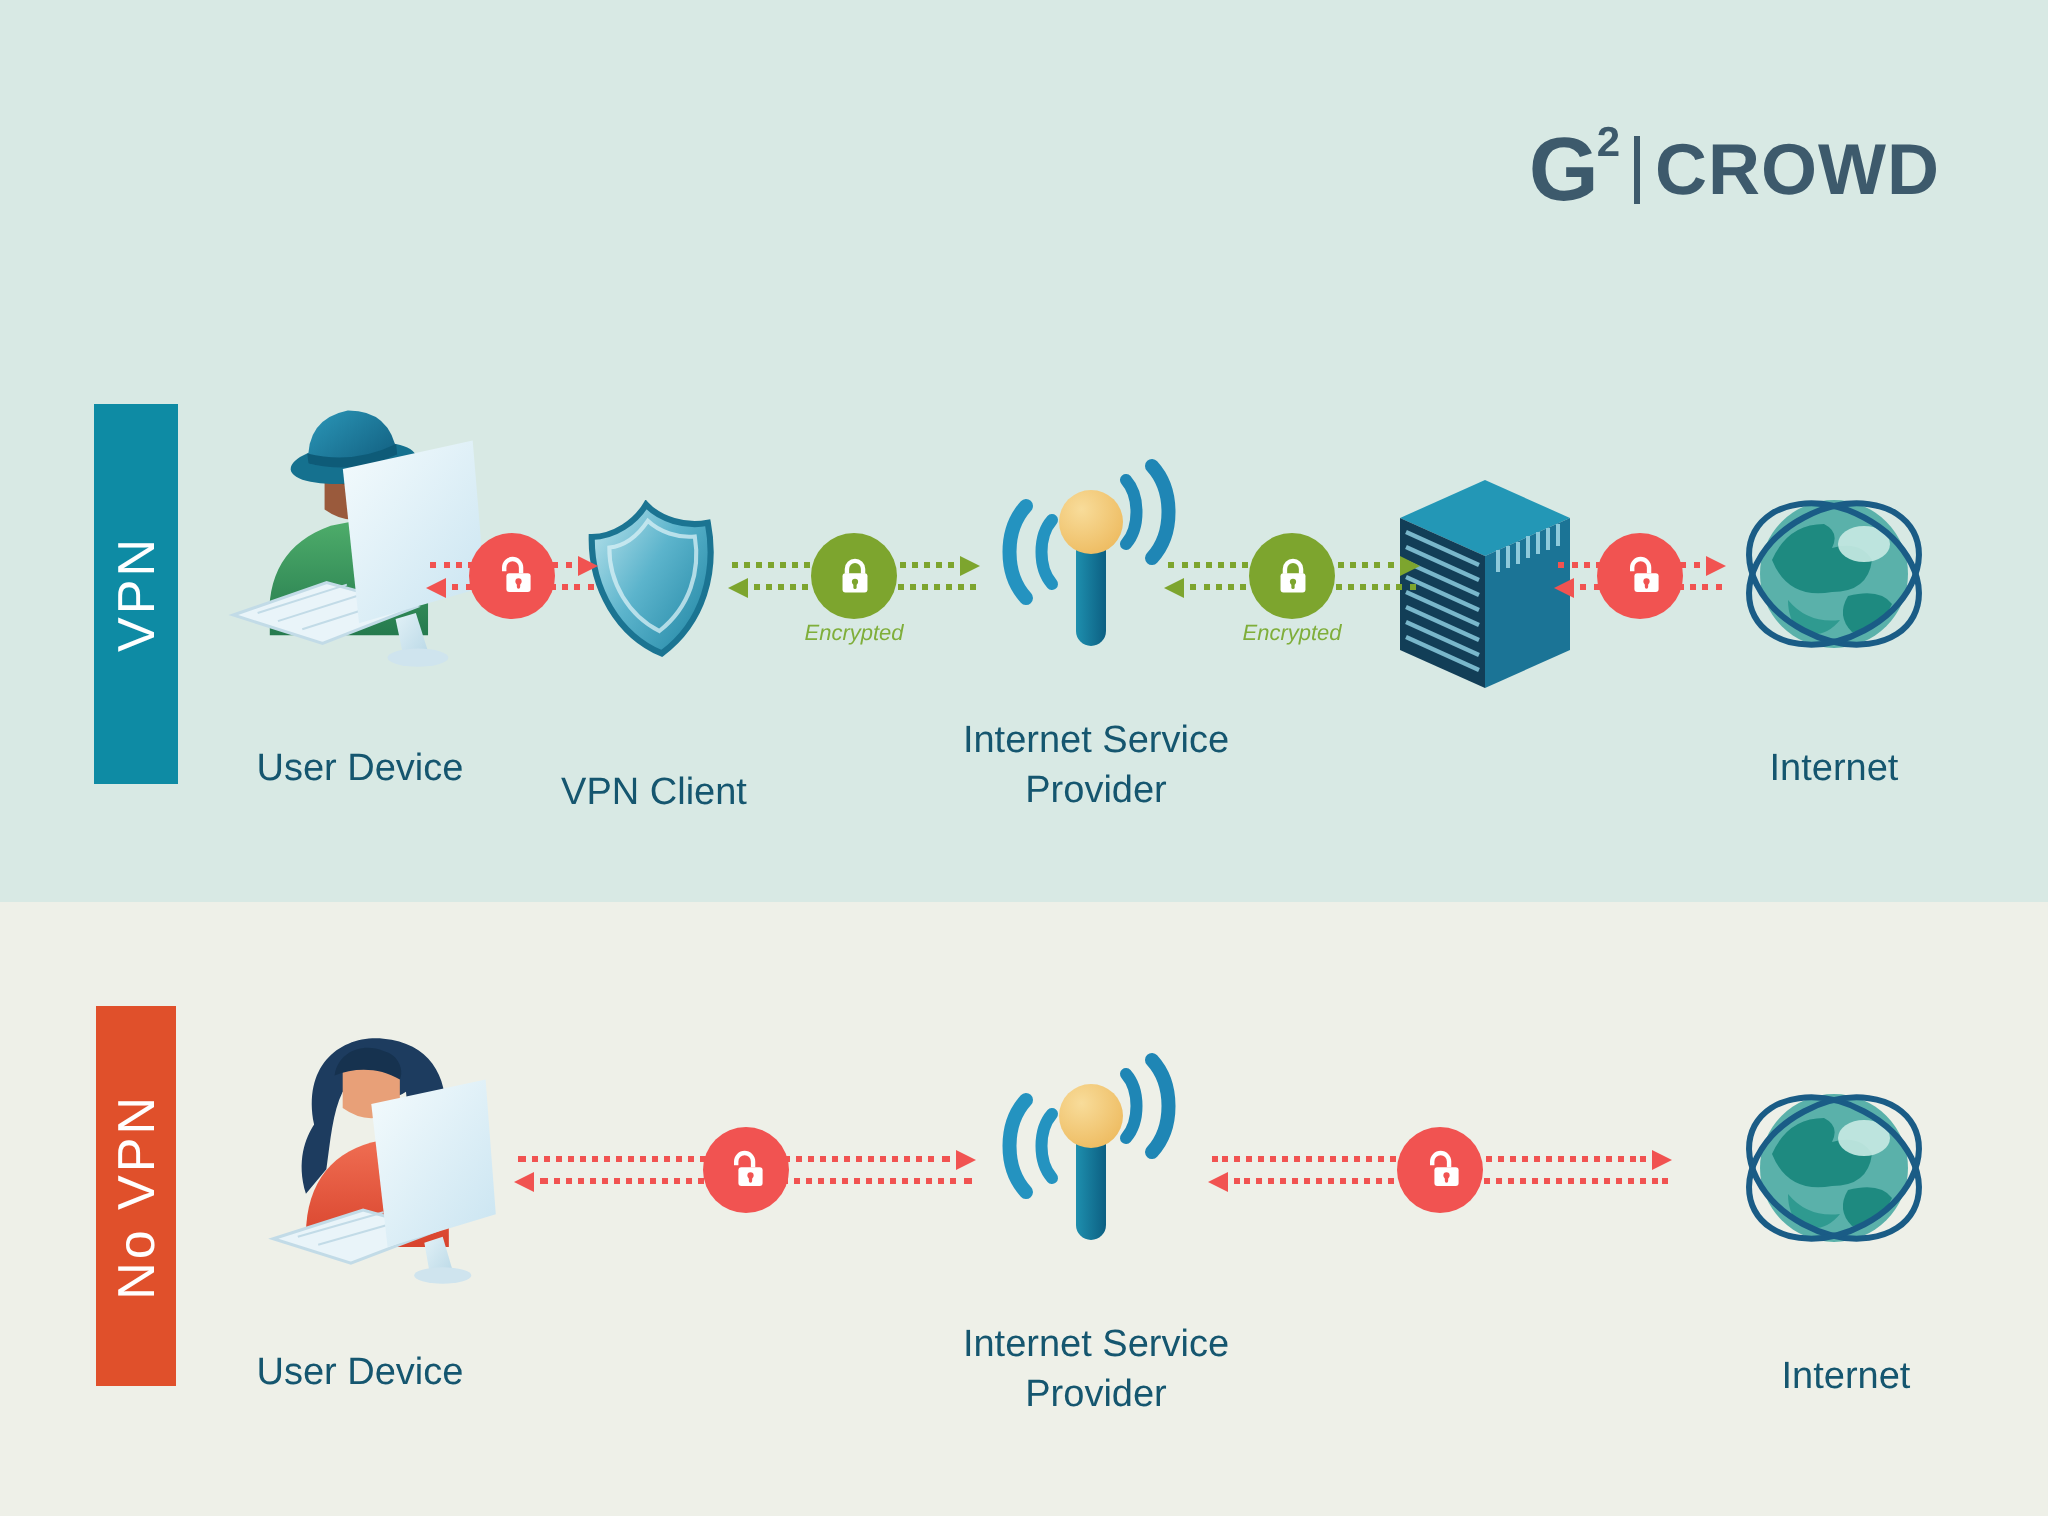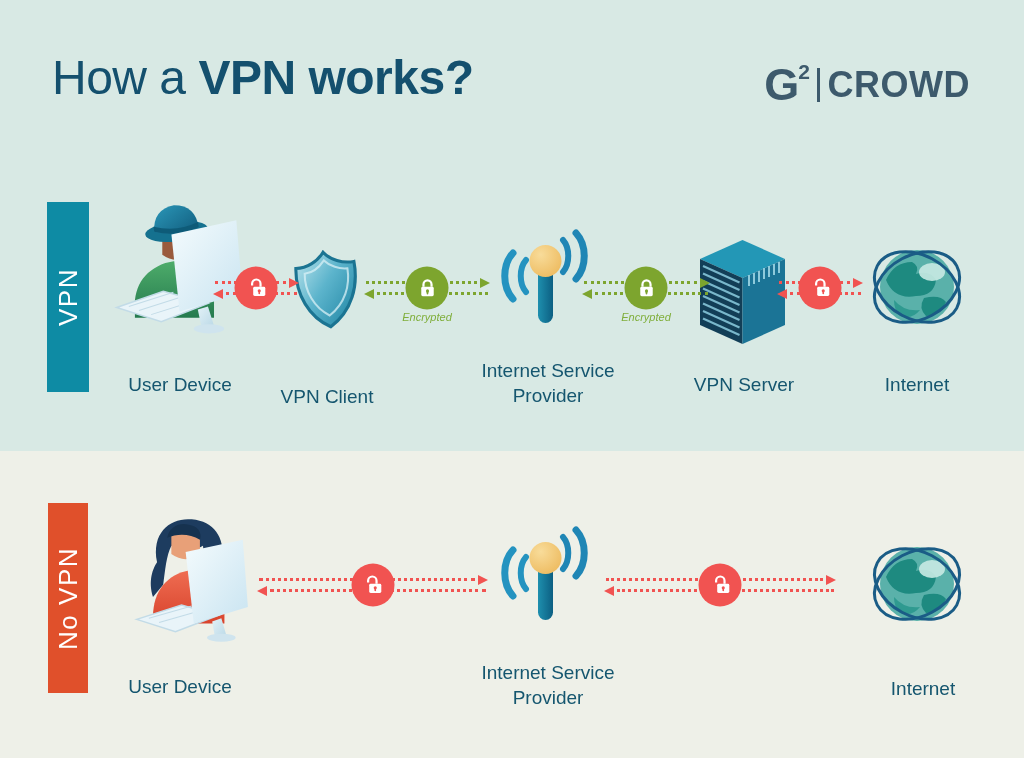--- a/index.html
+++ b/index.html
@@ -86,23 +86,20 @@
           <stop offset="1" stop-color="#ecb657"></stop>
       </radialGradient>
       <linearGradient id="shg" x1="0" y1="0" x2="1" y2="1">
         <stop offset="0" stop-color="#bfe6ee"></stop>
           <stop offset="0.45" stop-color="#5cb4cc"></stop>
           <stop offset="1" stop-color="#19809f"></stop>
       </linearGradient>
     </defs>
   </svg>
 
-  <div class="title">
-    <span>How a </span><span class="bold">VPN works?</span>
-  </div>
 
   <div class="logo">
     <span class="logo-g">G</span>
     <span class="logo-sup">2</span>
     <span class="logo-div"></span>
     <span class="logo-crowd">CROWD</span>
   </div>
 
   <div class="band band-vpn">
     <span>VPN</span>
@@ -244,21 +241,20 @@
         <rect x="9.4" y="10" width="13.2" height="10.2" rx="1.6" fill="#fff"></rect>
         <circle cx="16" cy="14.4" r="1.7" fill="currentColor"></circle>
         <rect x="15.1" y="15" width="1.8" height="3.4" rx="0.9" fill="currentColor"></rect>
       </svg>
     </div>
   </div>
 
   <div class="node-label" style="left:110px;top:372px;width:140px">User Device</div>
   <div class="node-label" style="left:257px;top:384px;width:140px">VPN Client</div>
   <div class="node-label" style="left:473px;top:358px;width:150px">Internet Service Provider</div>
-  <div class="node-label" style="left:674px;top:372px;width:140px">VPN Server</div>
   <div class="node-label" style="left:847px;top:372px;width:140px">Internet</div>
 
   <svg class="icon" style="left:110px;top:503px" width="138" height="148" viewBox="0 0 135 145">
     <path d="M46 58 C40 28 60 14 80 16 C102 18 112 34 110 54 C109 68 112 78 118 88 L106 100 C98 88 95 74 93 62 L91 42 C82 48 66 48 60 42 C55 52 54 66 52 80 L42 92 C37 76 42 64 46 58 Z" fill="#1d3c5f"></path>
     <path d="M62 28 h22 a4 4 0 0 1 4 4 v18 q-14 10 -28 0 v-18 a4 4 0 0 1 4 -4 z" fill="#e8a078"></path>
     <path d="M56 34 C58 22 70 18 80 22 C88 24 90 32 88 36 C78 30 66 30 56 34 Z" fill="#16324f"></path>
     <path d="M42 112 C42 86 56 70 78 66 C100 70 110 84 112 100 L112 118 L42 118 Z" fill="url(#wshirtg)"></path>
     <polygon points="26,114 70,100 106,110 64,126" fill="#e9f4f9" stroke="#c2dbe7" stroke-width="1.5"></polygon>
     <g stroke="#c2dbe7" stroke-width="1" fill="none">
       <path d="M38 113 L80 101"></path>

